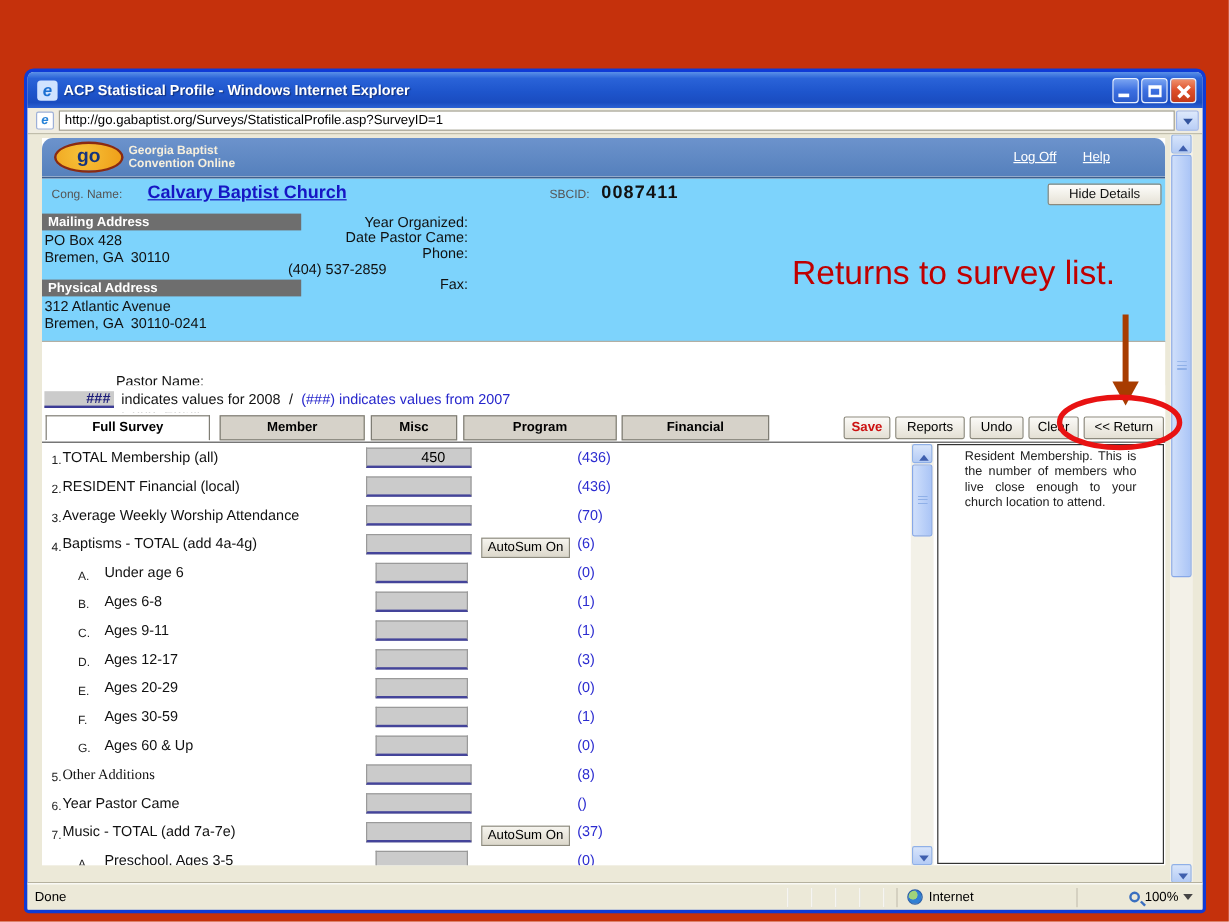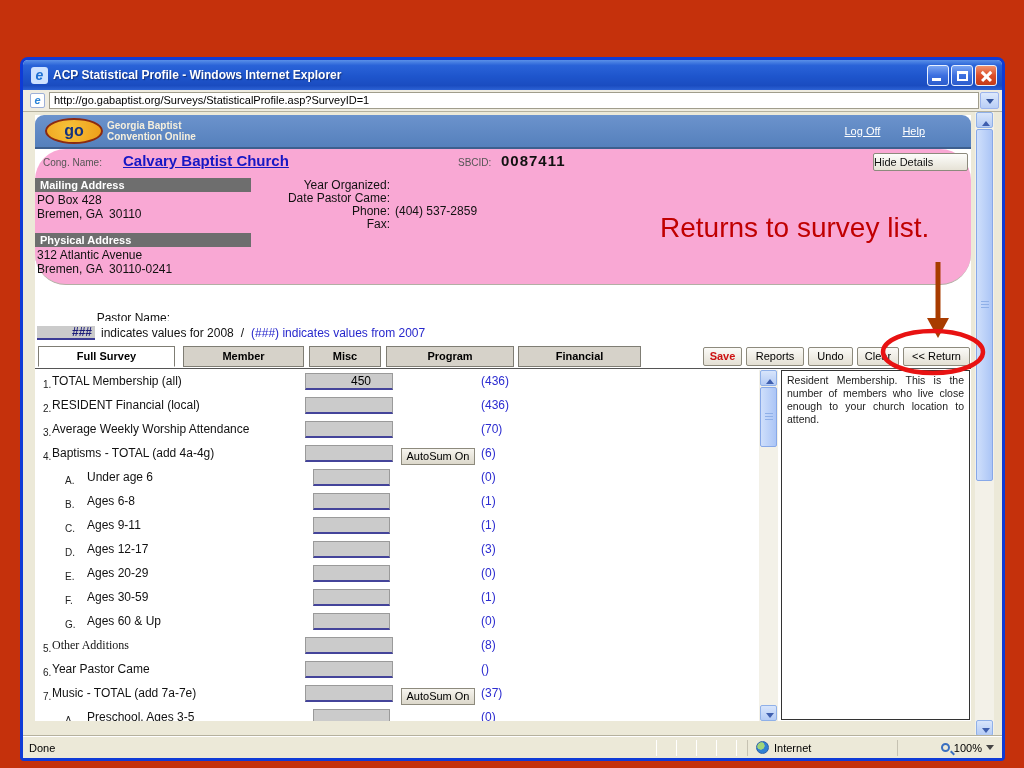--- a/index.html
+++ b/index.html
@@ -43,42 +43,42 @@
             background:linear-gradient(180deg,#6c93cc,#5580bc); border-bottom:2px solid #3d5f8e;
             display:flex; align-items:center; }
   .logo-oval { width:58px; height:26px; margin-left:10px; border-radius:50%;
                background:radial-gradient(circle at 40% 40%,#f6c23a,#ef9d17);
                border:2px solid #8a2a12; color:#14337e; font-size:16px; font-weight:bold;
                text-align:center; line-height:22px; }
   .org { margin-left:4px; color:#f6efdd; font-size:10px; font-weight:bold; line-height:11px; }
   .banner-links { margin-left:auto; margin-right:46px; display:flex; gap:22px; }
   .hdr-link { color:#fff; font-size:11px; text-decoration:underline; cursor:pointer; }
 
-  .details { position:absolute; left:0; top:34px; width:100%; height:136px; background:#f9a8d4;
-             border-bottom:1px solid #b2afa4; font-size:12px; color:#111;border-radius:31px; }
+  .details { position:absolute; left:0; top:34px; width:100%; height:136px; background:#7dd3fc;
+             border-bottom:1px solid #b2afa4; font-size:12px; color:#111; }
   .lbl-sm { color:#555; font-size:10px; }
   .cong-row { position:absolute; left:0; top:0; width:100%; height:26px; }
   .cong-label { position:absolute; left:8px; top:8px; }
   .cong-name { position:absolute; left:88px; top:3px; font-size:15px; font-weight:bold; color:#1616c4;
                text-decoration:underline; cursor:pointer; }
   .sbcid-label { position:absolute; left:423px; top:8px; }
   .sbcid-value { position:absolute; left:466px; top:3px; font-size:15px; font-weight:bold; letter-spacing:1px; }
-  .hide-details { position:absolute; left:838px; top:4px; width:95px; height:18px; font-size:11px; text-align:left;
+  .hide-details { position:absolute; left:838px; top:4px; width:95px; height:18px; font-size:11px; text-align:center;
                   line-height:16px; background:linear-gradient(180deg,#fdfdfb,#e6e2d6); border:1px solid #8d8a7d;
                   border-radius:2px; cursor:pointer; }
   .sec-hdr { position:absolute; left:0; width:216px; height:14px; background:#6e6e6e; color:#fff;
              font-size:11px; font-weight:bold; line-height:14px; padding-left:5px; }
   .mail-hdr { top:29px; } .phys-hdr { top:84px; }
   .addr-lines-mail { position:absolute; left:2px; top:44px; }
   .addr-lines-phys { position:absolute; left:2px; top:99px; }
   .addr-line { line-height:14px; white-space:pre; }
   .left-labels { position:absolute; left:0; top:127px; width:135px; text-align:right;margin-top:36px; }
   .left-labels div { line-height:13px; }
   .center-fields { position:absolute; left:200px; top:30px; }
-  .cf-row { display:flex; line-height:13px; }
+  .cf-row { display:flex; line-height:13px;flex-direction:column; }
   .cf-label { width:155px; text-align:right; }
   .cf-value { padding-left:5px; white-space:pre; }
 
   .legend { position:absolute; left:0; top:206px; width:100%; height:23px; background:#fff;
             display:flex; align-items:center; font-size:12px; }
   .legend-box { width:58px; height:14px; margin-left:2px; background:#cbcbcb; border-bottom:2px solid #3c3c96;
                 color:#1d1d7a; font-weight:bold; text-align:right; padding-right:3px; line-height:13px; }
   .legend-2008 { margin-left:6px; color:#111; }
   .legend-sep { margin:0 7px; color:#111; }
   .legend-2007 { color:#2727cc; }
@@ -98,21 +98,21 @@
   .fnum { position:absolute; top:8px; font-size:10px; color:#222; }
   .flabel { position:absolute; top:3px; font-size:12px; color:#111; }
   .finput { position:absolute; top:2px; height:17px; background:#cbcbcb; border:1px solid #9a9a9a;
             border-bottom:2px solid #44449a; font-size:12px; text-align:right; padding-right:21px;
             font-family:"Liberation Sans", sans-serif; }
   .autosum { position:absolute; left:366px; top:5px; width:74px; height:17px; font-size:11px; text-align:center;
              line-height:15px; background:linear-gradient(180deg,#f6f4ee,#dcd8cb); border:1px solid #8d8a7d; cursor:pointer; }
   .fprev { position:absolute; left:446px; top:3px; font-size:12px; color:#2b2bd0; }
 
   .helppanel { position:absolute; left:746px; top:1px; width:189px; height:350px; background:#fff;
-               border:1px solid #333; padding:3px 5px; font-size:10.5px; line-height:13px;
+               border:1px solid #333; padding:3px 22px; font-size:10.5px; line-height:13px;
                text-align:justify; color:#222; }
 
   
   .sb-track { background:#f3f1e8; }
   .sb-btn { position:absolute; left:1px; width:17px; height:16px; border:1px solid #8fb0e8; border-radius:2px;
             background:linear-gradient(180deg,#d8e5fb,#b4cbf5); }
   .sb-btn::after { content:""; position:absolute; left:4.5px; border:4px solid transparent; }
   .sb-up::after { top:4px; border-bottom:5px solid #3f5fae; }
   .sb-down::after { top:7px; border-top:5px solid #3f5fae; }
   .sb-thumb { position:absolute; left:1px; width:17px; border:1px solid #87a8e8; border-radius:2px;

